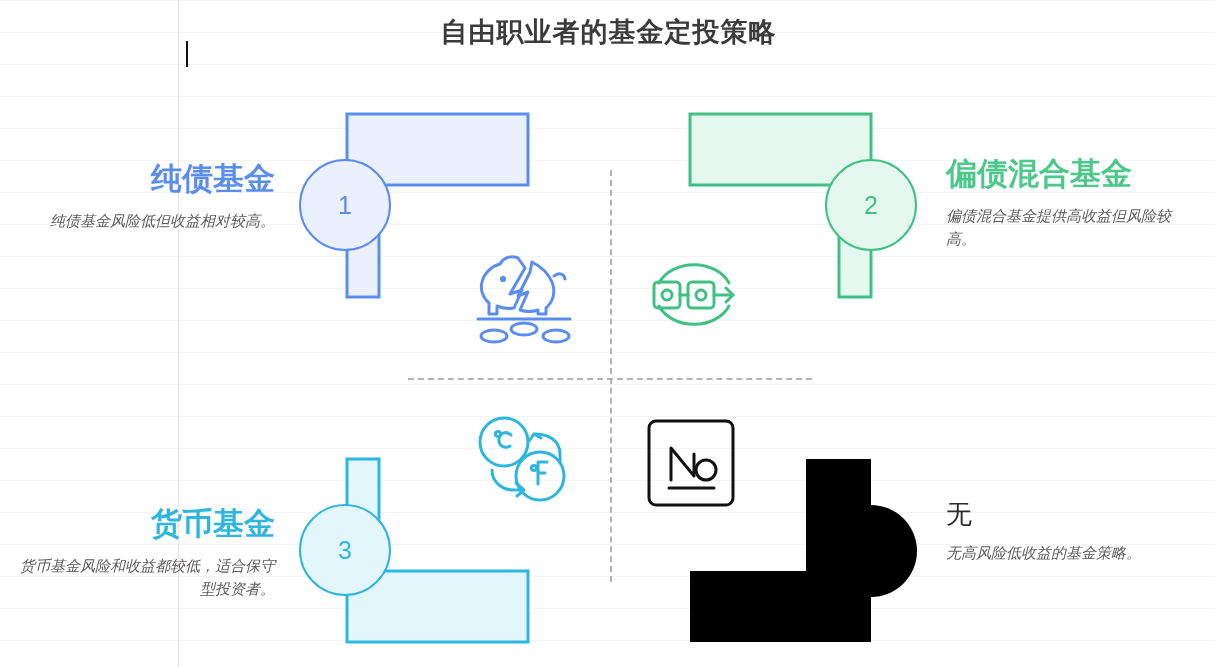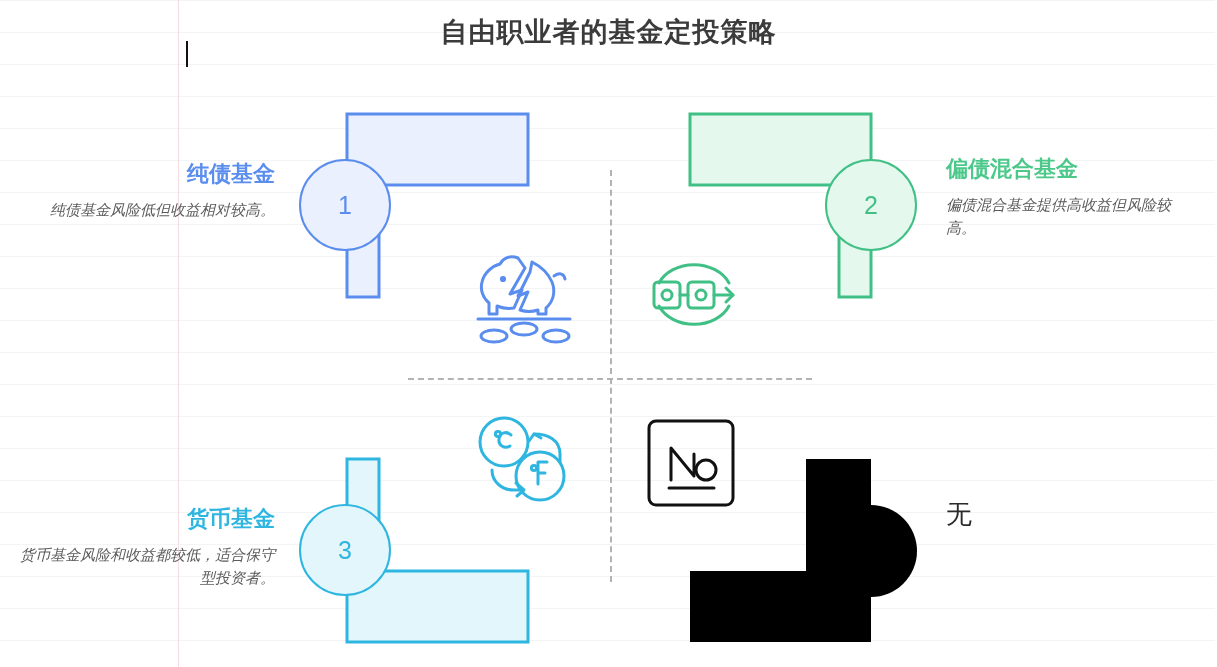--- a/index.html
+++ b/index.html
@@ -73,21 +73,21 @@
     left: 408px;
     top: 378px;
     width: 404px;
     height: 0;
     border-top: 2px dashed #b3b3b3;
   }
 
   
   .tb { position: absolute; }
   .tb .tb-title {
-    font-size: 22px;
+    font-size: 31px;
     font-weight: bold;
     line-height: 1.25;
     margin-bottom: 10px;
   }
   .tb .tb-body {
     font-size: 15px;
     line-height: 1.55;
     color: #5b5b5b;
     font-style: italic;
   }
@@ -262,15 +262,16 @@
     <div class="tb-body">偏债混合基金提供高收益但风险较高。</div>
   </div>
 
   <div class="tb right-align" id="tb-3">
     <div class="tb-title">货币基金</div>
     <div class="tb-body">货币基金风险和收益都较低，适合保守型投资者。</div>
   </div>
 
   <div class="tb left-align" id="tb-4">
     <div class="tb-title">无</div>
+    <div class="tb-body">无高风险低收益的基金策略。</div>
   </div>
 
 </div>
 
 </body></html>

